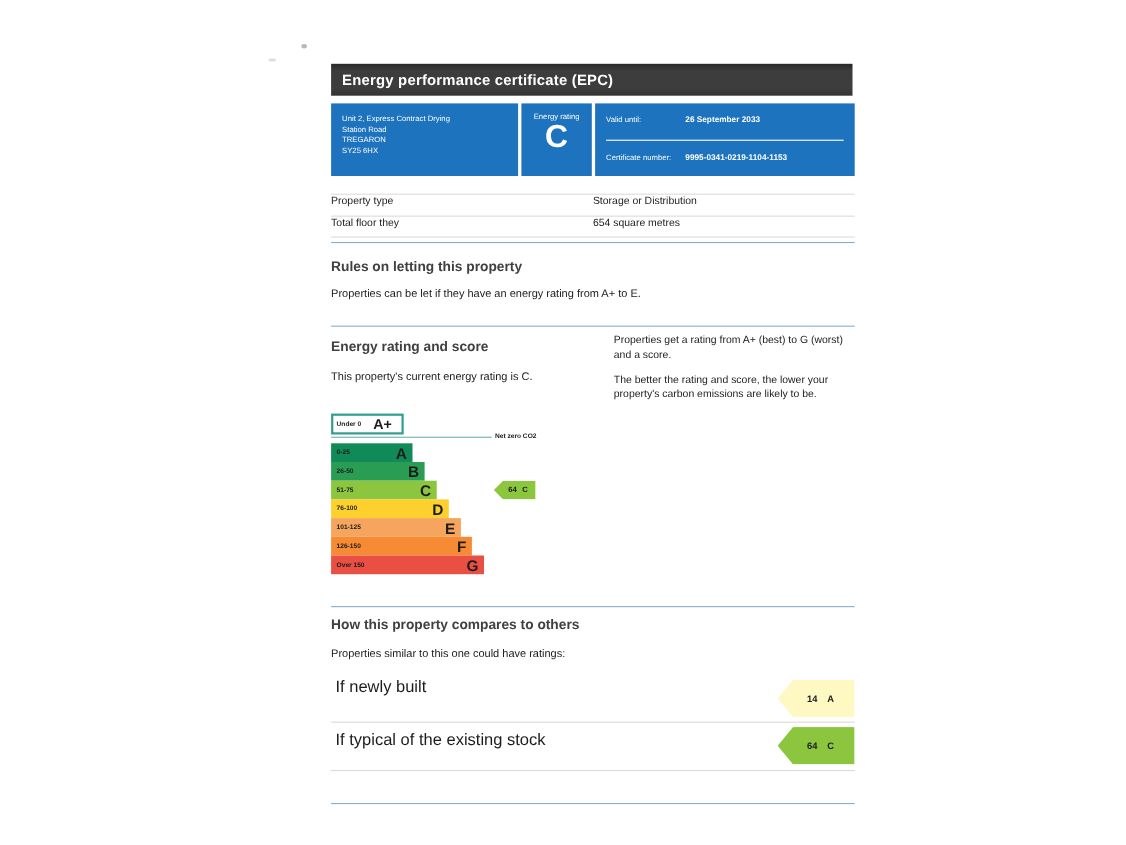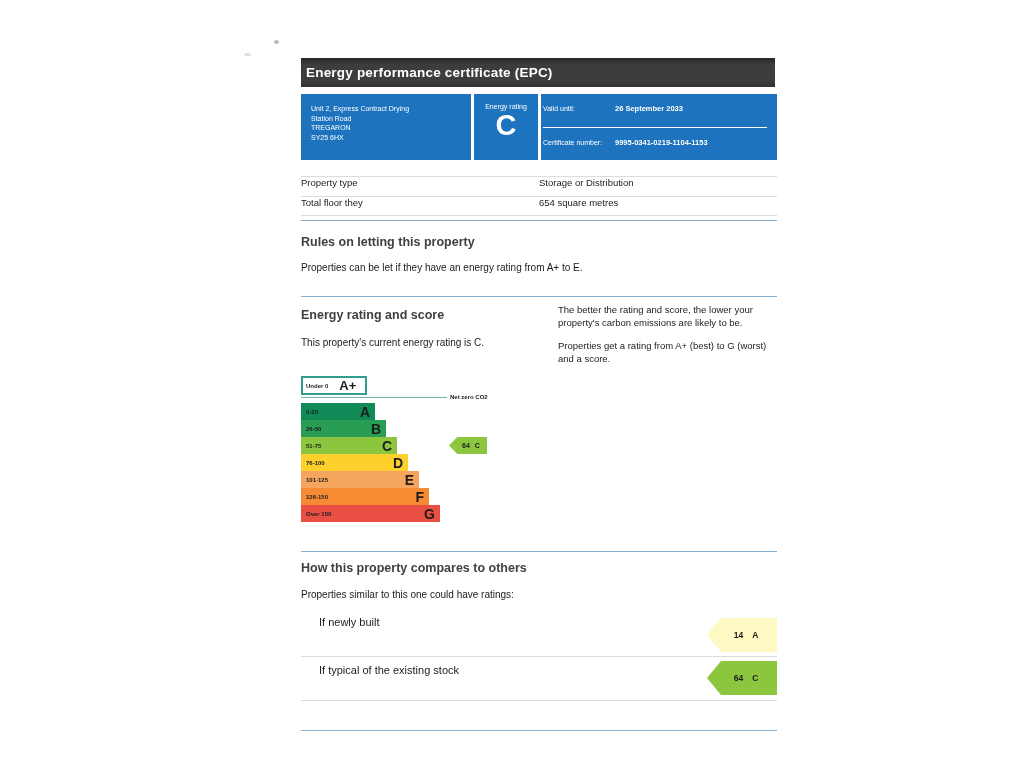--- a/index.html
+++ b/index.html
@@ -10,31 +10,31 @@
   .page{position:absolute;left:301px;top:0;width:476px;height:768px;}
 
   
   .speck1{position:absolute;left:244px;top:53px;width:7px;height:3px;background:#e0e0e0;border-radius:50%;}
   .speck2{position:absolute;left:274px;top:40px;width:5px;height:4px;background:#b9b9b9;border-radius:50%;}
 
   
   .header-bar{
     position:absolute;left:0;top:58px;width:474px;height:29px;box-sizing:border-box;
     background:linear-gradient(180deg,#272727 0%,#3c3c3c 22%,#3d3d3d 78%,#333 100%);
-    color:#fff;display:flex;align-items:center;padding-left:5px;
+    color:#fff;display:flex;align-items:center;padding-left:10px;
     font-weight:bold;font-size:13.5px;letter-spacing:.2px;
   }
 
   
   .summary{position:absolute;left:0;top:94px;width:476px;height:66px;display:flex;gap:3px;}
   .panel{color:#fff;box-sizing:border-box;}
   .panel-address{width:170px;padding:10px 6px 0 10px;font-size:7px;line-height:9.5px;}
   .panel-rating{width:64px;text-align:center;padding-top:9px;font-size:7px;}
   .panel-rating .big{font-size:29px;font-weight:bold;line-height:29px;margin-top:1px;}
-  .panel-cert{flex:1;padding:10px 8px 0 2px;font-size:7px;}
+  .panel-cert{flex:1;padding:10px 8px 0 10px;font-size:7px;}
   .cert-row{display:flex;align-items:baseline;}
   .cert-label{width:72px;flex:none;}
   .cert-value{font-weight:bold;font-size:7.5px;}
   .cert-sep{border-top:1px solid #fff;margin:14px 2px 10px 0;}
 
   
   .facts{position:absolute;left:0;top:176px;width:476px;font-size:9.5px;}
   .trow{display:flex;align-items:flex-start;height:18.5px;border-top:1px solid #dcdcdc;}
   .trow.last{border-bottom:1px solid #dcdcdc;}
   .tlabel{width:238px;flex:none;}
@@ -65,21 +65,21 @@
   .band .rng{font-size:6px;font-weight:bold;}
   .band .ltr{font-size:14px;font-weight:bold;line-height:16px;}
   .chart-arrow{
     position:absolute;left:148px;top:61px;width:38px;height:17px;
     clip-path:polygon(0 50%,22% 0,100% 0,100% 100%,22% 100%);
     display:flex;align-items:center;justify-content:center;gap:5px;
     font-size:7px;font-weight:bold;padding-left:6px;box-sizing:border-box;
   }
 
   
-  .cmp-label{position:absolute;left:18px;font-size:11px;}
+  .cmp-label{position:absolute;left:4px;font-size:15px;}
   .cmp-arrow{
     position:absolute;left:406px;width:70px;height:34px;
     clip-path:polygon(0 50%,20% 0,100% 0,100% 100%,20% 100%);
     display:flex;align-items:center;justify-content:center;gap:9px;
     font-size:8.5px;font-weight:bold;padding-left:8px;box-sizing:border-box;
   }
 </style>
 </head>
 <body>
 
@@ -130,22 +130,22 @@
   <div class="divider-blue" style="top:220px"></div>
 
   <div class="h2" style="top:235px">Rules on letting this property</div>
   <div class="body-text" style="top:262px">Properties can be let if they have an energy rating from A+ to E.</div>
 
   <div class="divider-blue" style="top:296px"></div>
 
   <div class="h2" style="top:308px">Energy rating and score</div>
   <div class="body-text" style="top:337px">This property's current energy rating is C.</div>
   <div class="explainer">
+    <p>Properties get a rating from A+ (best) to G (worst) and a score.</p>
     <p>The better the rating and score, the lower your property's carbon emissions are likely to be.</p>
-    <p>Properties get a rating from A+ (best) to G (worst) and a score.</p>
   </div>
 
   <div class="chart">
     <div class="aplus">
       <span class="rng">Under 0</span>
       <span class="ltr">A+</span>
     </div>
     <div class="netzero-line"></div>
     <div class="netzero-label">Net zero CO2</div>
 

